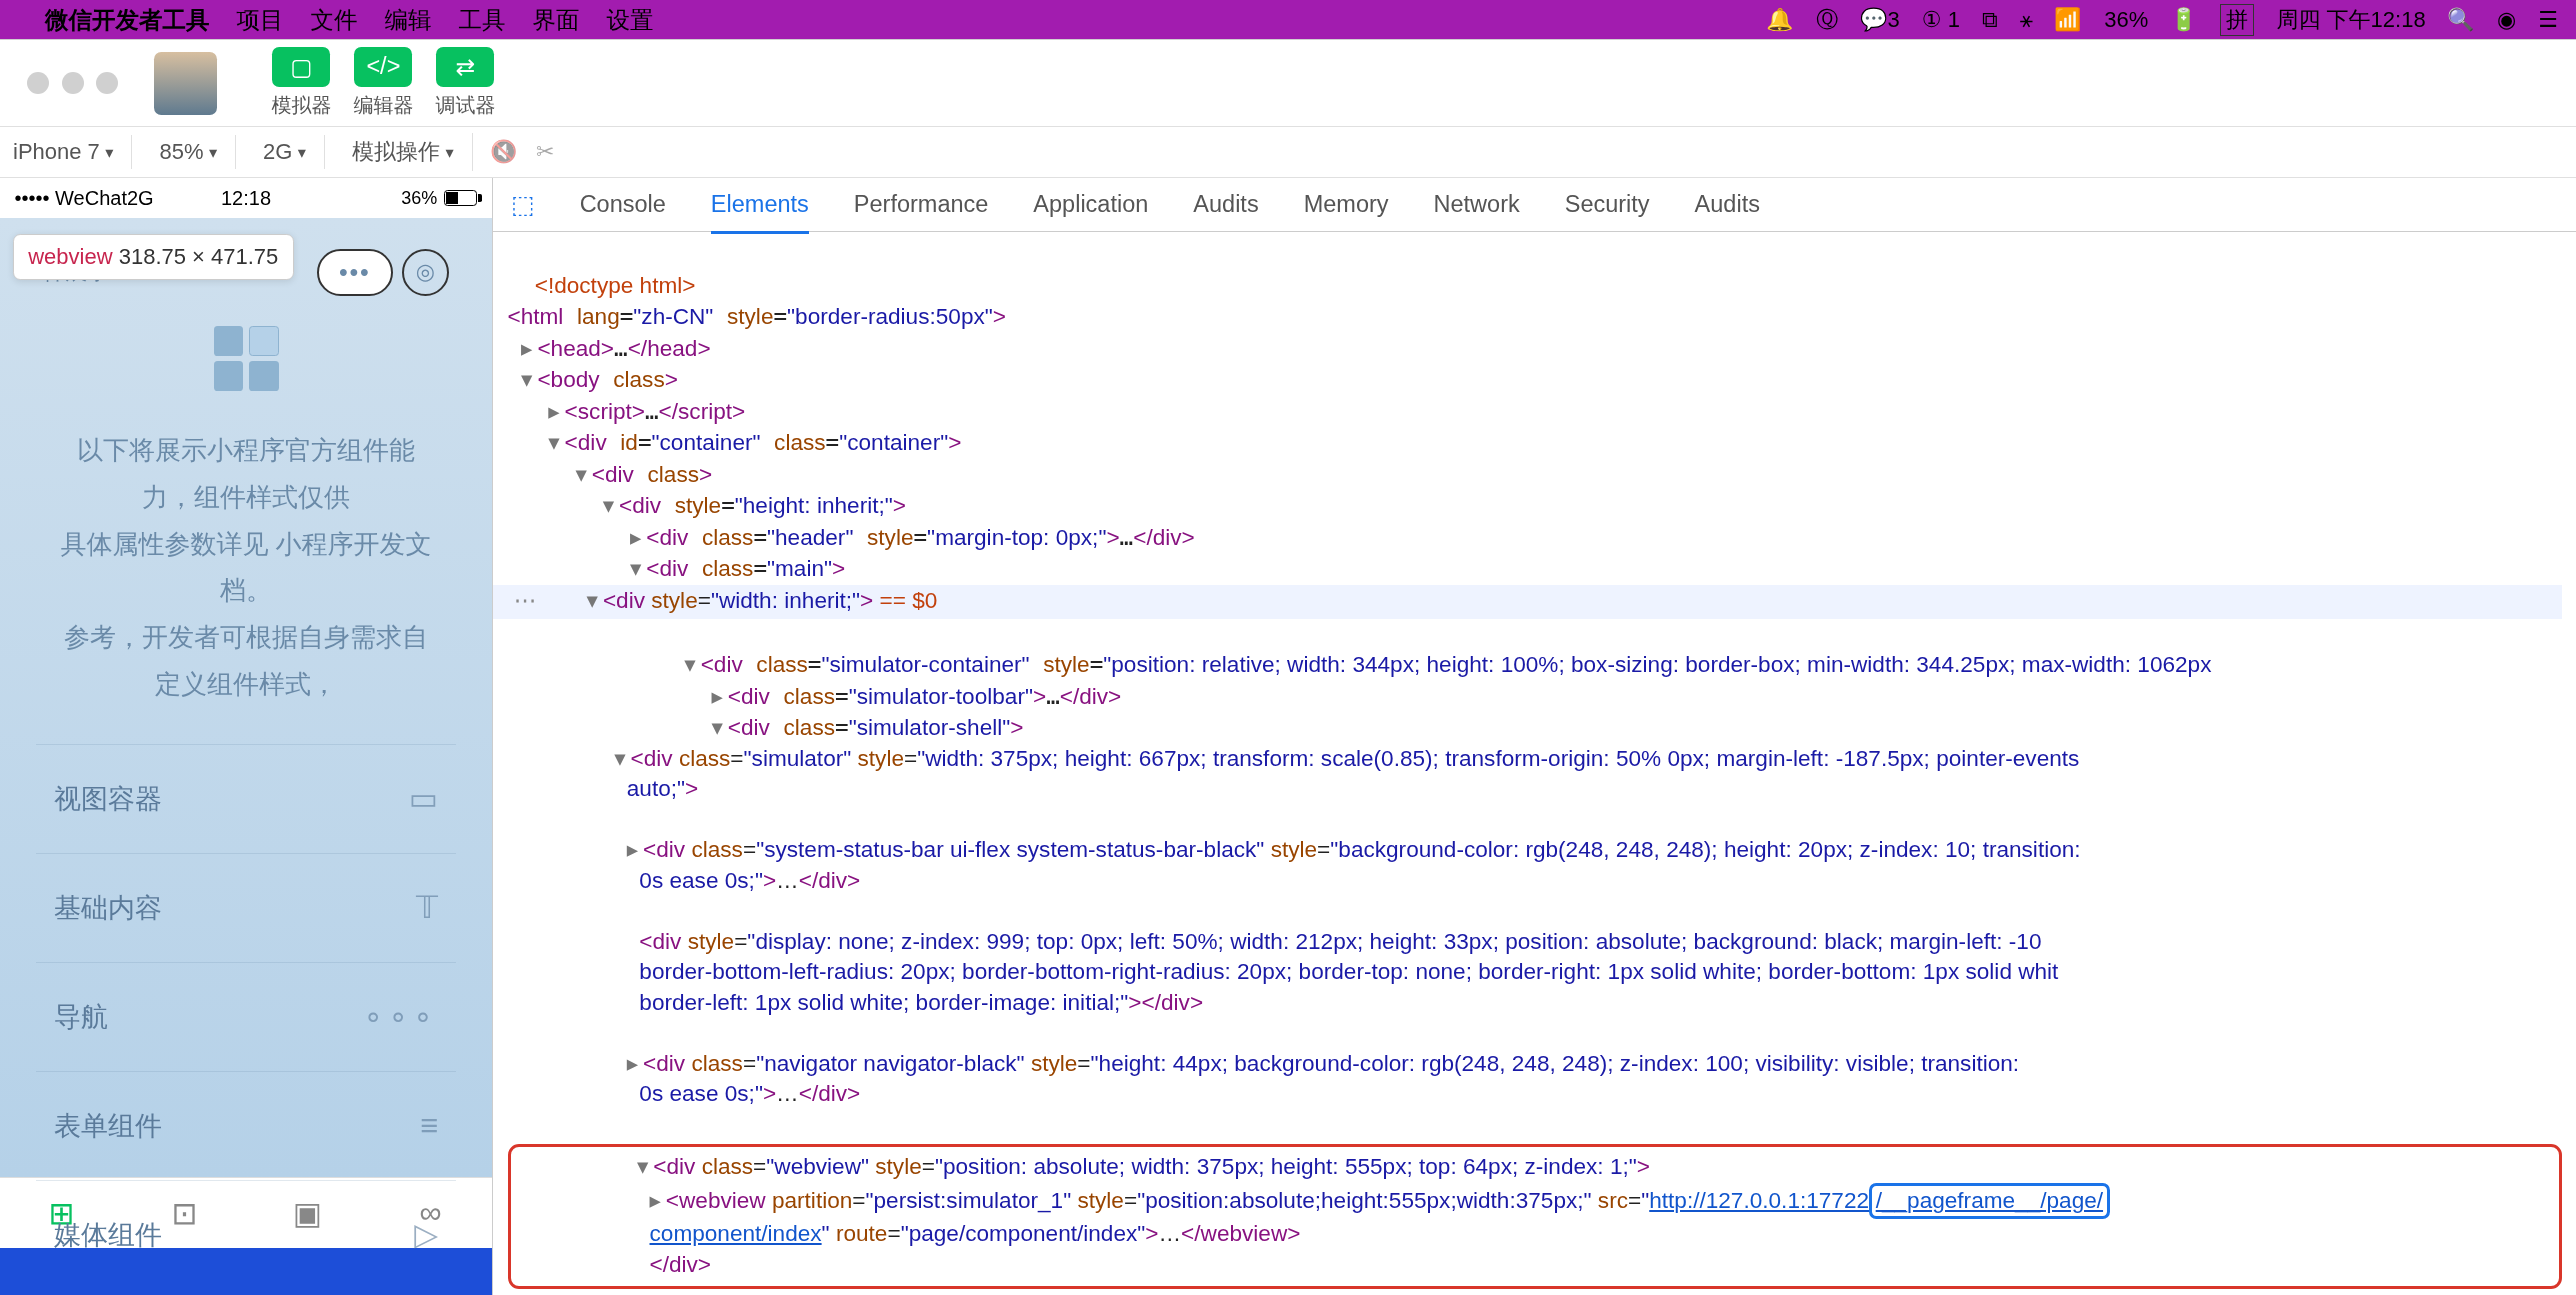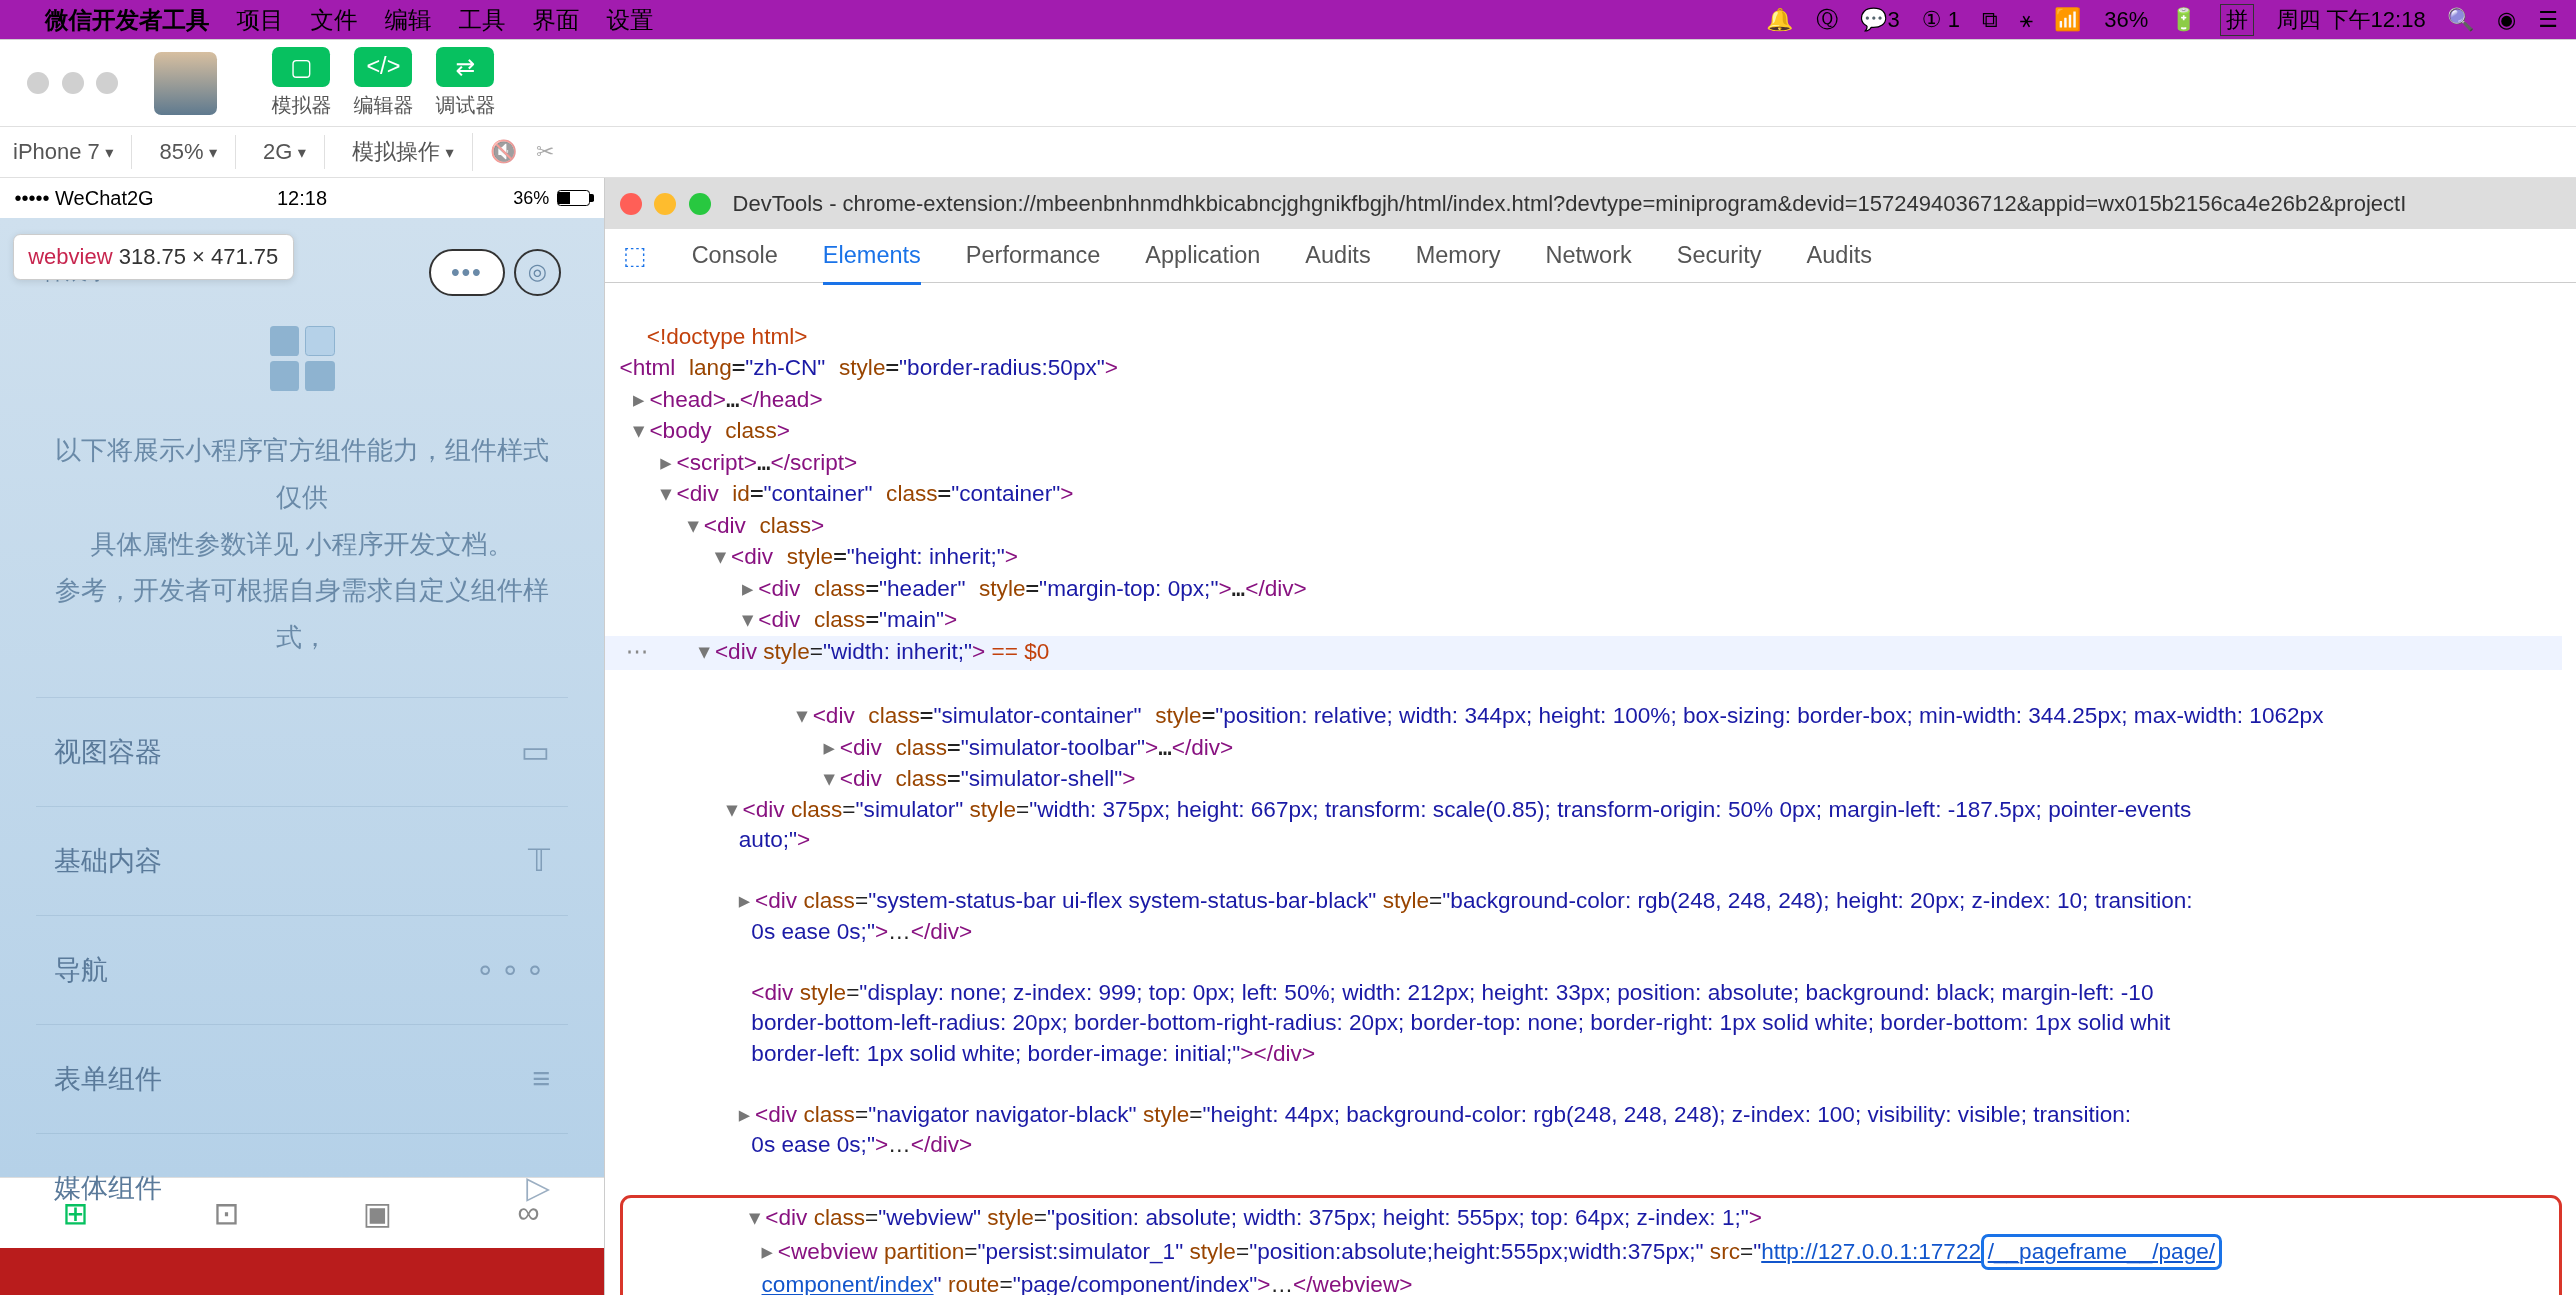--- a/index.html
+++ b/index.html
@@ -15,21 +15,21 @@
 .tlight { width: 22px; height: 22px; border-radius: 50%; background: #d0d0d0; }
 .avatar { width: 63px; height: 63px; background: linear-gradient(#d7bfa0, #5f7a8f); border-radius: 7.2px; margin-left: 18px; }
 .tb-buttons { display: flex; gap: 22px; margin-left: 54px; }
 .tb-btn { display: flex; flex-direction: column; align-items: center; gap: 5.4px; }
 .tb-btn .ic { width: 58px; height: 40px; background: #07c160; border-radius: 7.2px; color: #fff; display: flex; align-items: center; justify-content: center; font-size: 23.5px; }
 .tb-btn .lb { font-size: 20px; color: #555; }
 .devbar { height: 51px; background: #fff; display: flex; align-items: center; border-bottom: 0.9px solid #e0e0e0; padding: 0 4px; gap: 18px; font-size: 22px; color: #555; }
 .dd { display: flex; align-items: center; gap: 5.4px; padding: 3.6px 9px; border-right: 0.9px solid #e0e0e0; padding-right: 18px; }
 .dd .chev { font-size: 16.3px; }
 .workspace { display: flex; height: calc(100% - 177px); }
-.simulator { width: 604px; background: #b91c1c; display: flex; flex-direction: column; position: relative; }
+.simulator { width: 492px; background: #1d4ed8; display: flex; flex-direction: column; position: relative; }
 .phone { margin: 0; background: #fff; }
 .statusbar { height: 40px; background: #fff; display: flex; align-items: center; padding: 0 14.5px; font-size: 20px; }
 .statusbar .left { flex: 1; }
 .statusbar .mid { flex: 1; text-align: center; font-weight: 500; }
 .statusbar .rgt { flex: 1; text-align: right; display: flex; align-items: center; justify-content: flex-end; gap: 7.2px; font-size: 18px; }
 .battery { width: 33px; height: 16.3px; border: 1.8px solid #000; border-radius: 3.6px; position: relative; }
 .battery::after { content: ""; position: absolute; right: -5.4px; top: 3.6px; width: 3.6px; height: 7.2px; background: #000; border-radius: 0 1.8px 1.8px 0; }
 .battery .fill { position: absolute; left: 0.9px; top: 0.9px; bottom: 0.9px; width: 36%; background: #000; }
 .tooltip { position: absolute; top: 56px; left: 12.7px; background: #fff; border: 0.9px solid #ccc; border-radius: 7.2px; padding: 9px 14.5px; font-size: 22px; box-shadow: 0 1.8px 7.2px rgba(0,0,0,0.1); z-index: 10; }
 .tooltip .wv { color: #c7254e; font-weight: 500; }
@@ -207,26 +207,20 @@
       <div class="tabbar">
         <div class="tab active">⊞</div>
         <div class="tab">⊡</div>
         <div class="tab">▣</div>
         <div class="tab">∞</div>
       </div>
     </div>
   </div>
 
   <div class="devtools">
-    <div class="dt-title">
-      <div class="tl red"></div>
-      <div class="tl yel"></div>
-      <div class="tl grn"></div>
-      <div class="txt">DevTools - chrome-extension://mbeenbnhnmdhkbicabncjghgnikfbgjh/html/index.html?devtype=miniprogram&amp;devid=1572494036712&amp;appid=wx015b2156ca4e26b2&amp;projectI</div>
-    </div>
     <div class="dt-tabs">
       <span class="inspect">⬚</span>
       <span class="dtab">Console</span>
       <span class="dtab active">Elements</span>
       <span class="dtab">Performance</span>
       <span class="dtab">Application</span>
       <span class="dtab">Audits</span>
       <span class="dtab">Memory</span>
       <span class="dtab">Network</span>
       <span class="dtab">Security</span>

